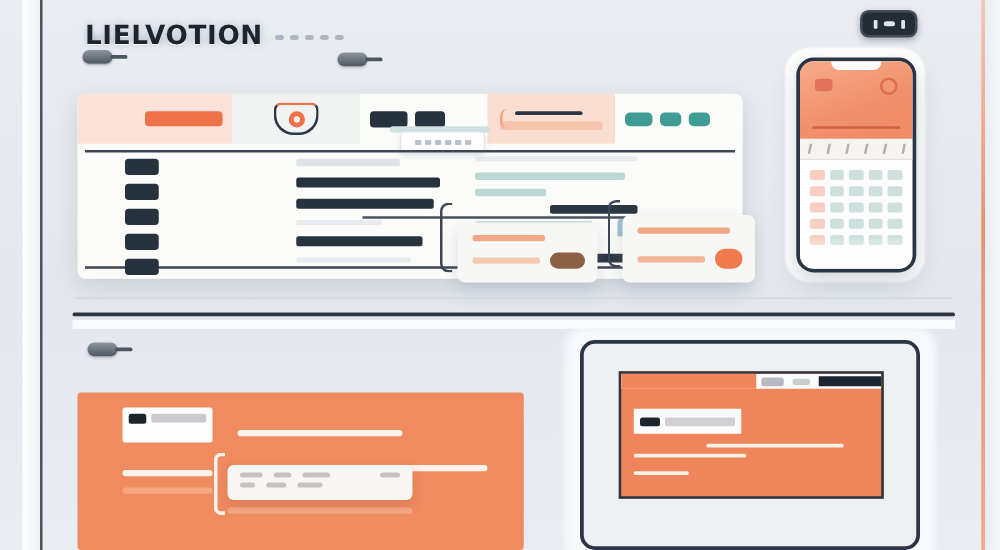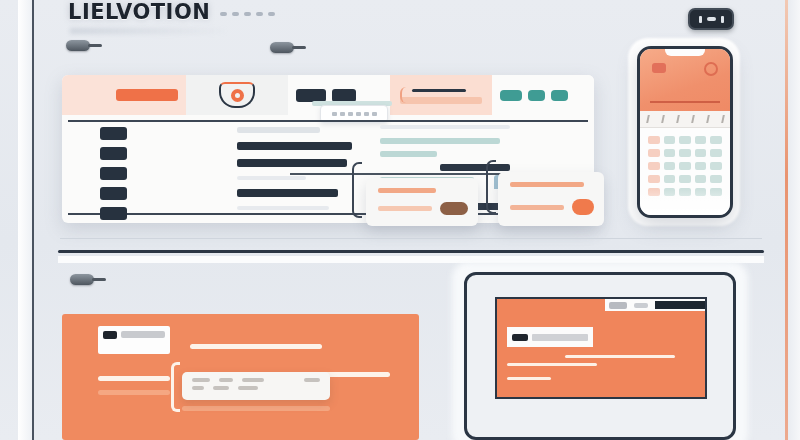--- a/index.html
+++ b/index.html
@@ -33,21 +33,21 @@
     background: linear-gradient(180deg,#f3c5ad,#e98a62 40%,#edA283 100%);
     opacity: .9;
   }
   .rule-right-soft {
     position: absolute; right: 0; top: 0; width: 12px; height: 440px;
     background: linear-gradient(90deg,#e9ecf1,#f6f7f9);
   }
 
   
   .title-wrap {
-    position: absolute; left: 68px; top: 0;
+    position: absolute; left: 68px; top: 16px;
     display: flex; gap: 10px;
   }
   .title-text {
     font-family: "DejaVu Sans", sans-serif;
     font-weight: 700;
     font-size: 21px;
     letter-spacing: .5px;
     color: #1d242e;
     text-shadow: 0 1px 0 rgba(255,255,255,.9), 0 0 6px rgba(120,130,145,.35);
   }

